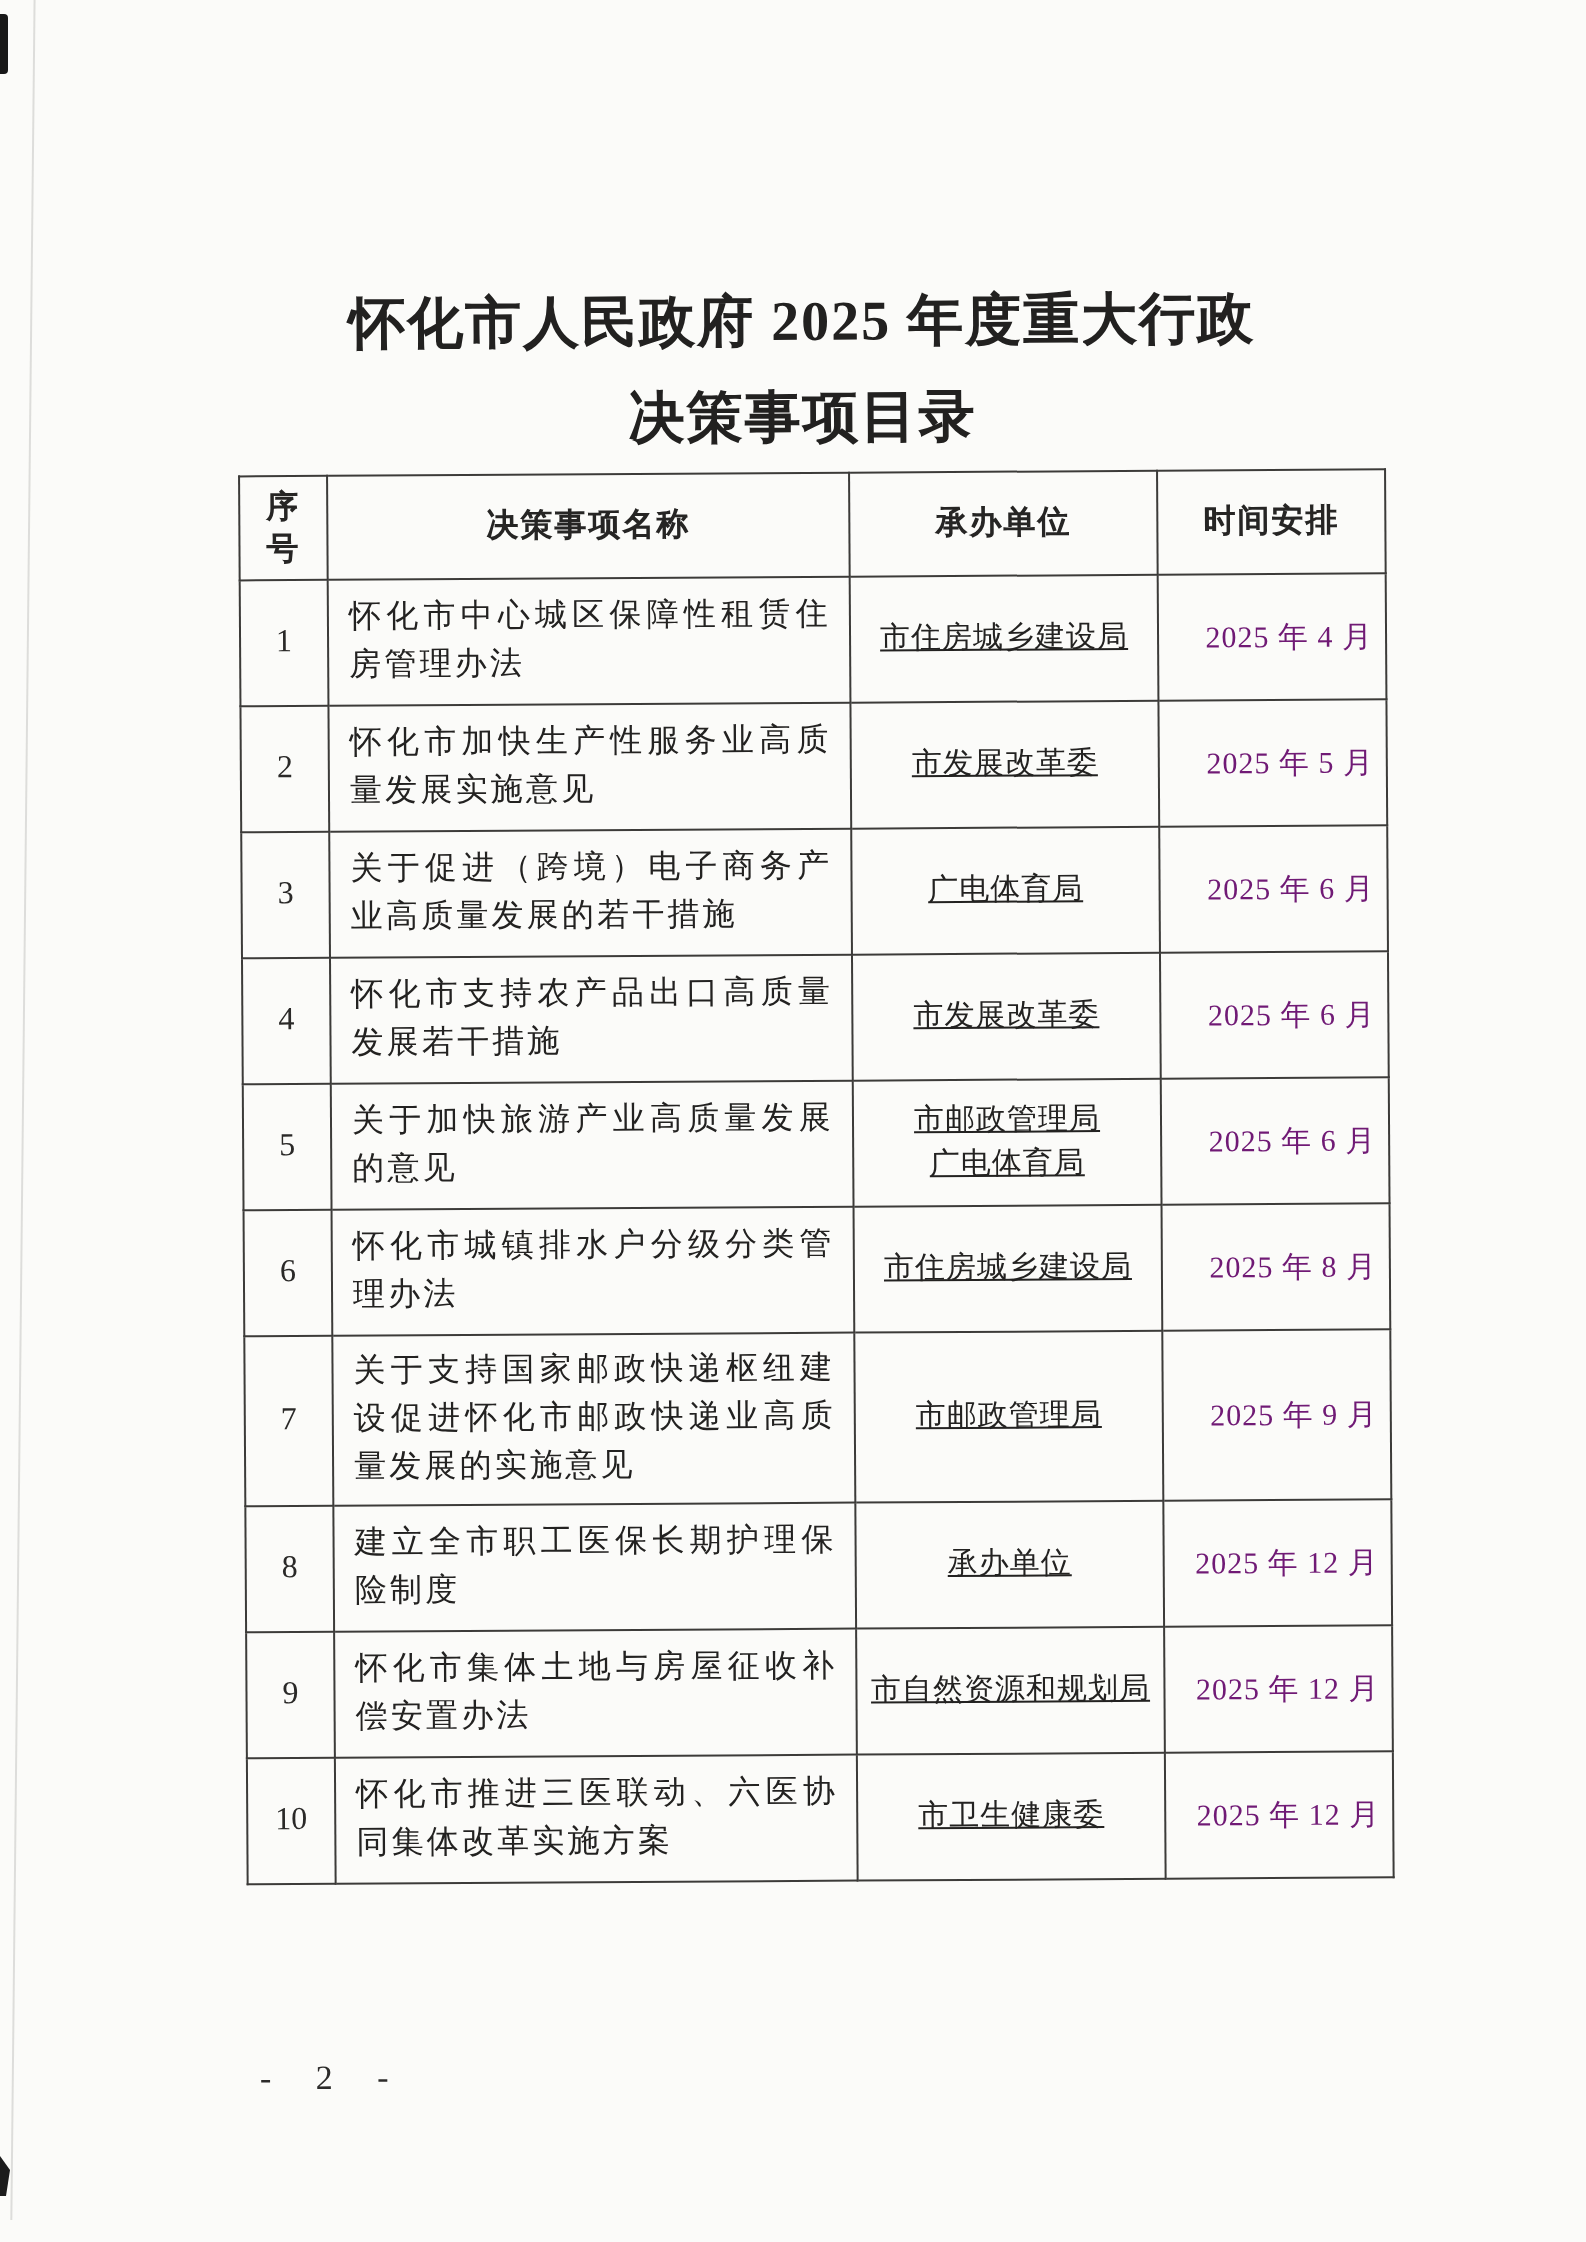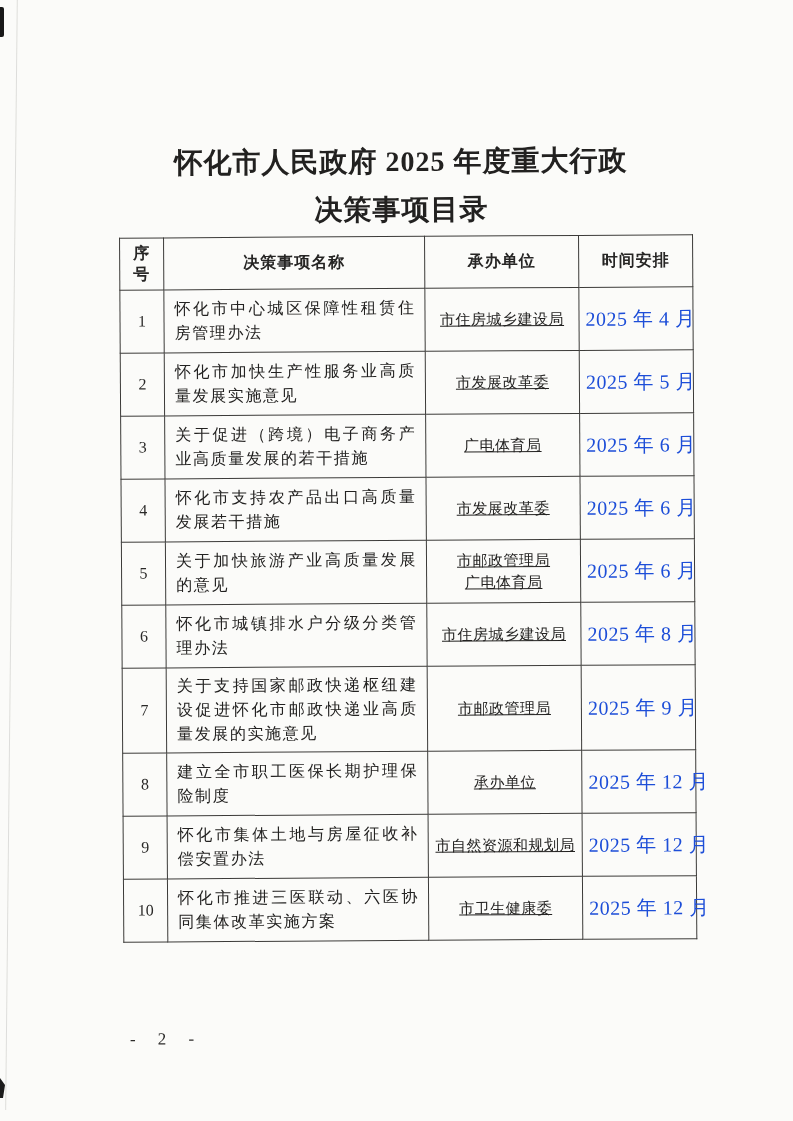--- a/index.html
+++ b/index.html
@@ -76,24 +76,24 @@
     text-align: center;
     font-size: 15px;
     letter-spacing: 0.5px;
     line-height: 22px;
     white-space: pre-line;
     color: #232221;
     text-decoration: underline;
   }
   td.time-cell {
     text-align: right;
-    font-size: 20px;
+    font-size: 15px;
     letter-spacing: 0.5px;
     white-space: nowrap;
-    color: #1d4ed8;
+    color: #701a75;
   }
   
   .page-number {
     position: absolute;
     top: 1028px;
     left: 127px;
     font-size: 17px;
     letter-spacing: 9px;
     color: #2c2b2a;
   }

